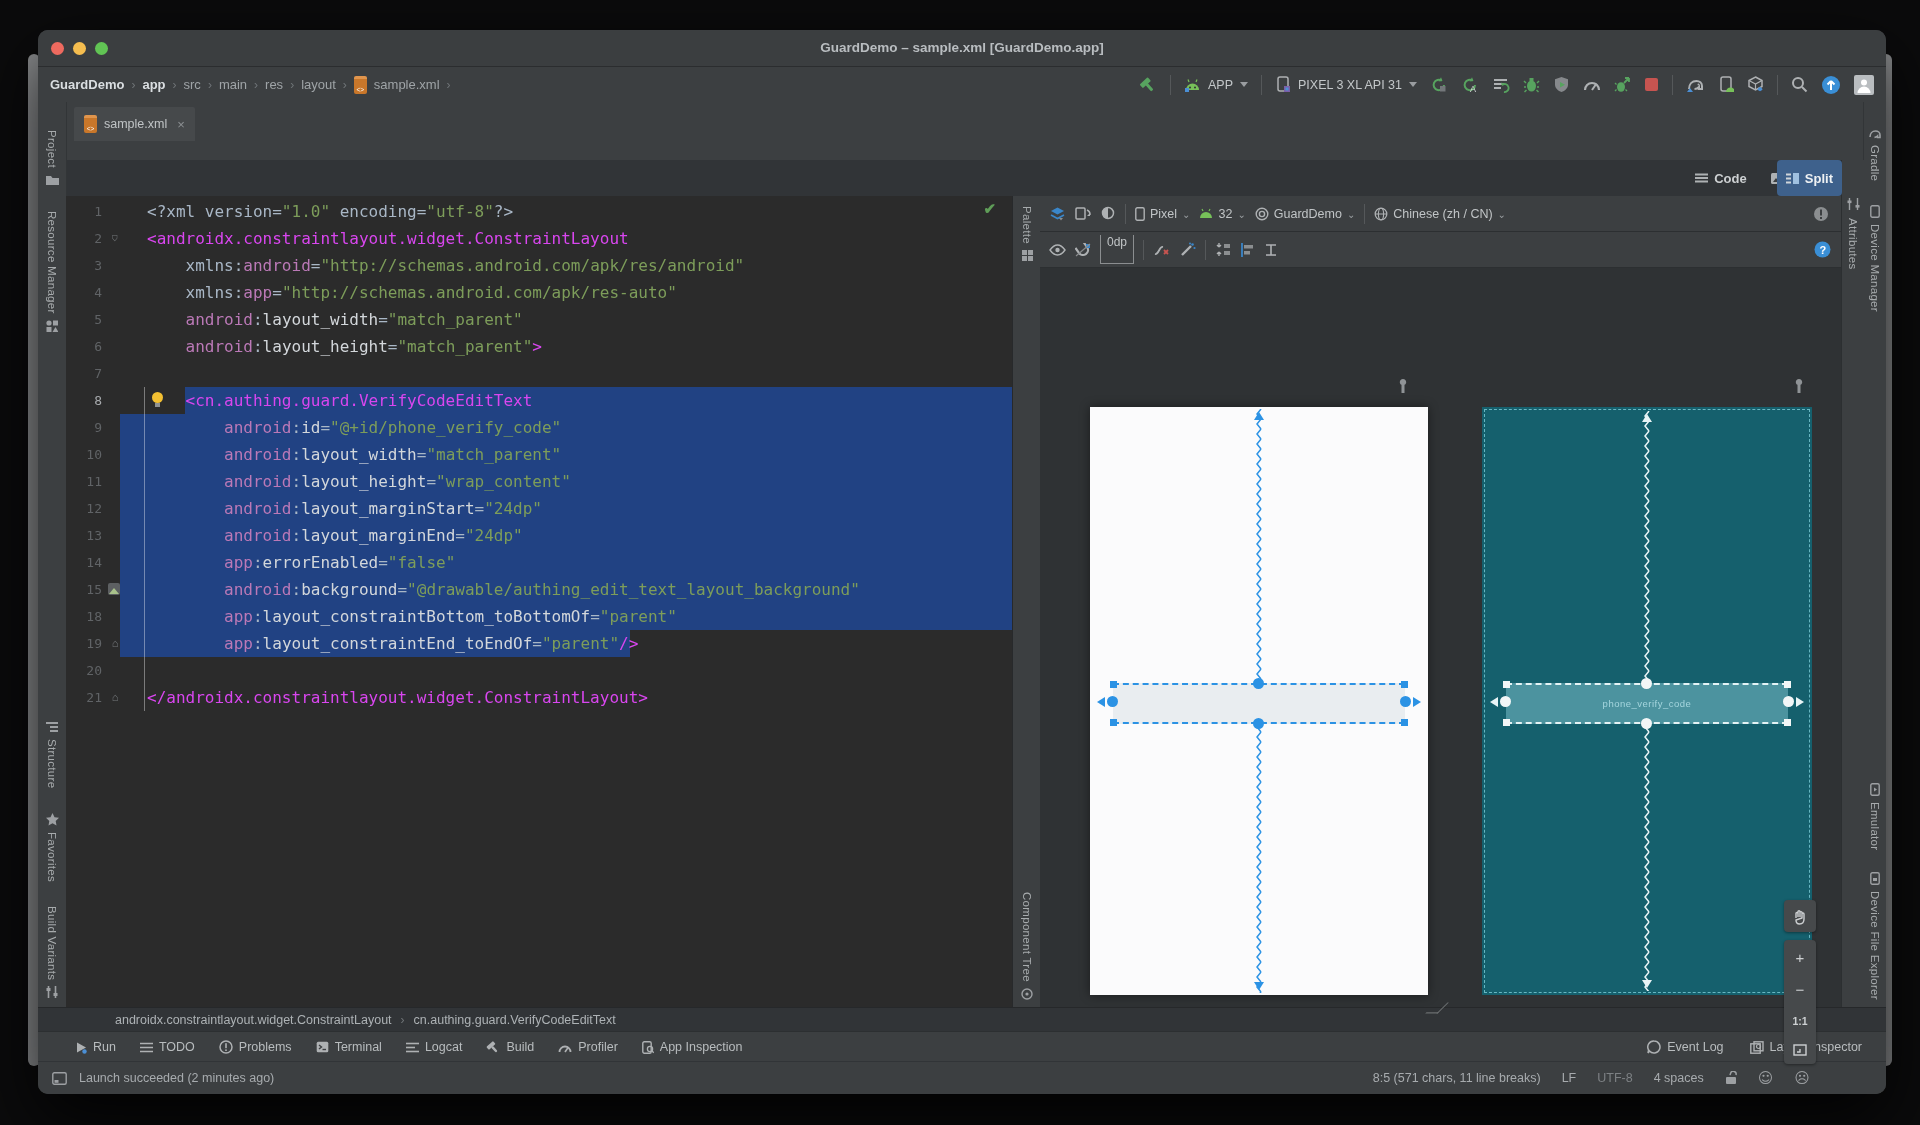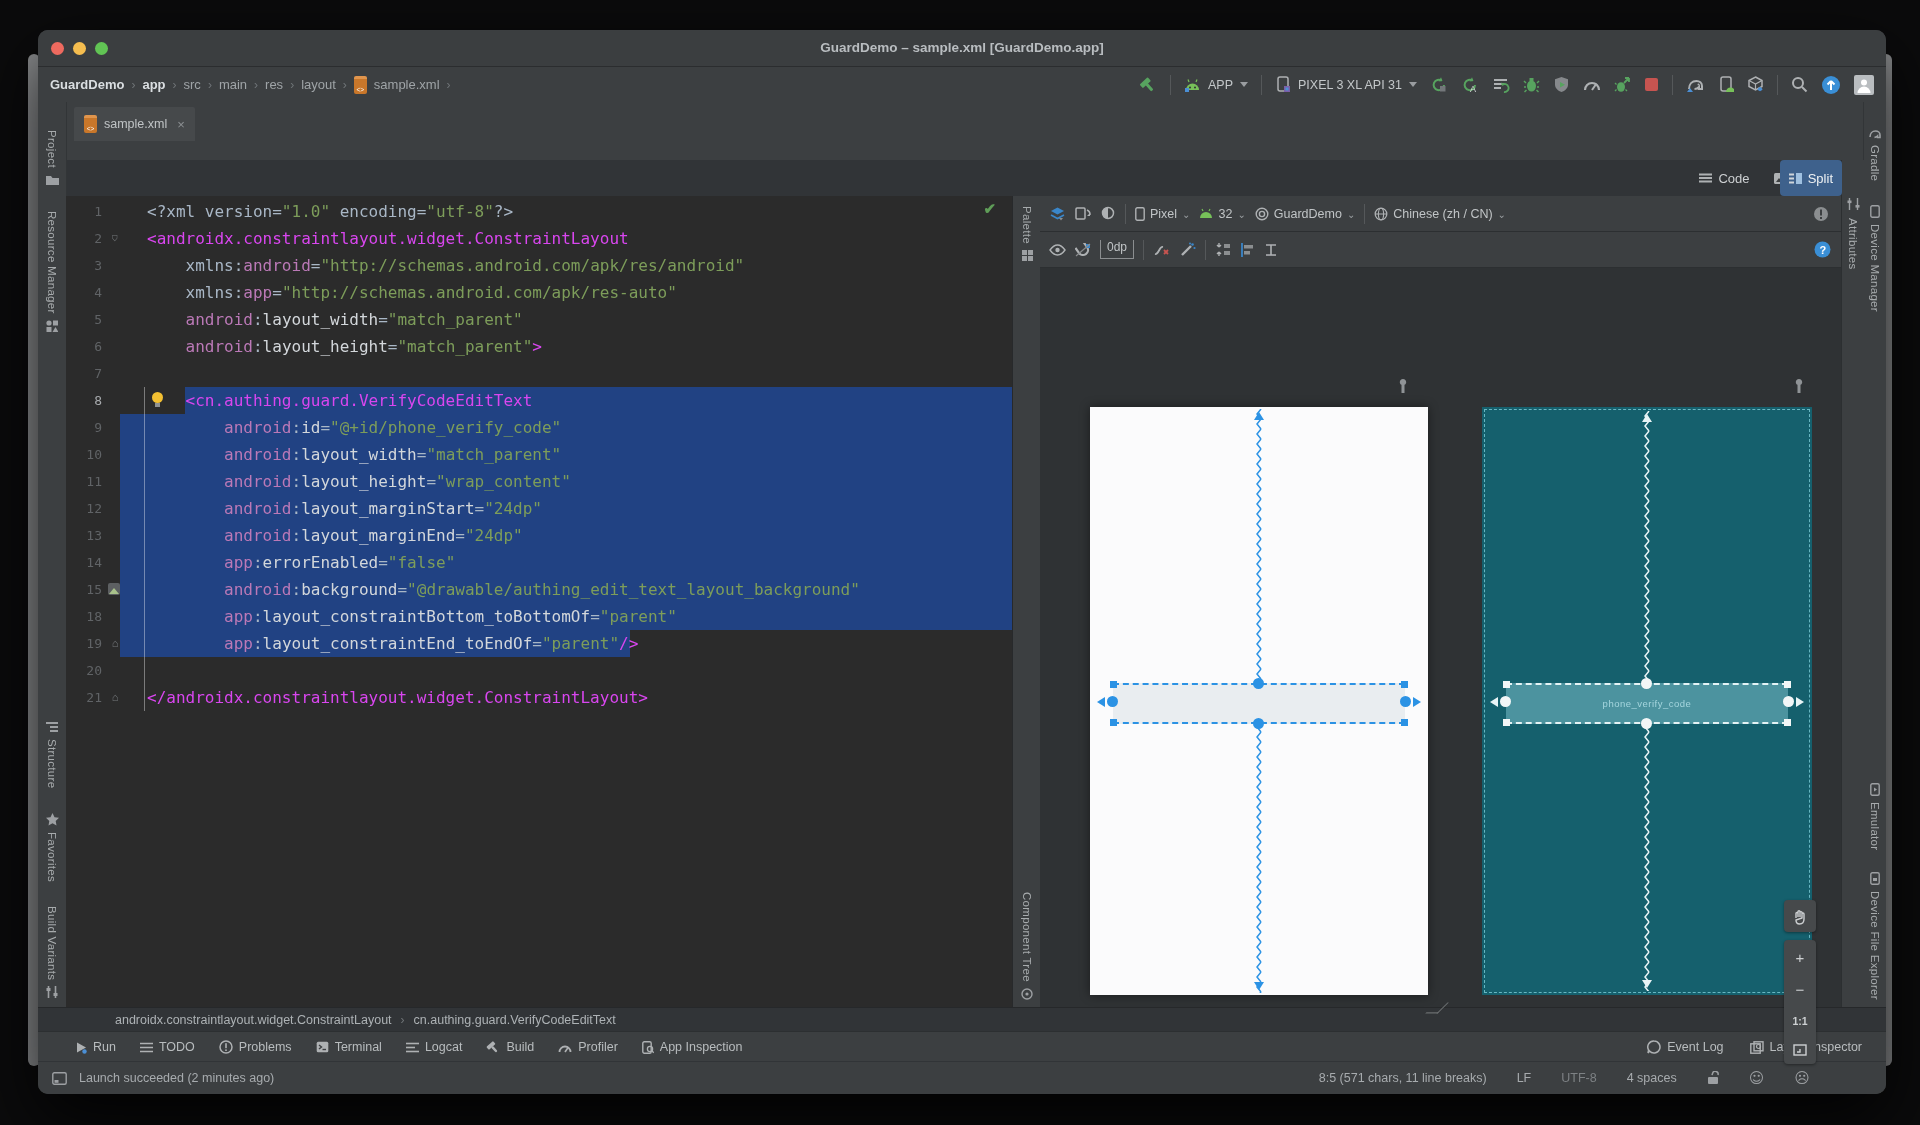--- a/index.html
+++ b/index.html
@@ -25,21 +25,21 @@
   #runbar{margin-left:auto;display:flex;align-items:center;gap:13px}
   .ddl{display:flex;align-items:center;gap:7px;color:#c3c7c9;font-size:12.5px}
   .caret{width:0;height:0;border:4px solid transparent;border-top:5px solid #9a9da0;margin-top:4px}
   
   #tabbar{position:absolute;left:28px;top:72px;width:1798px;height:58px;background:#3c3f41;border-bottom:1px solid #303335}
   #tab1{position:absolute;left:8px;top:5px;height:34px;background:#46494b;display:flex;align-items:center;
     gap:7px;padding:0 10px;color:#c0c4c6;font-size:12.5px;border-radius:2px 2px 0 0}
   #tab1 .x{color:#8c9093;font-size:13px;margin-left:3px}
   #modebar{position:absolute;left:28px;top:130px;width:1776px;height:36px;background:#313437;
     border-bottom:1px solid #26282a;display:flex;align-items:center;justify-content:flex-end;gap:6px;padding-right:16px}
-  .mchip{display:flex;align-items:center;gap:6px;padding:4px 9px;border-radius:4px;color:#cdd0d2;font-size:13px;font-weight:normal}
+  .mchip{display:flex;align-items:center;gap:6px;padding:4px 9px;border-radius:4px;color:#cdd0d2;font-size:13px;font-weight:bold}
   .mchip.sel{background:#3e618c;color:#eef1f3}
   
   .strip{position:absolute;top:72px;bottom:86px;background:#3c3f41;display:flex;flex-direction:column;align-items:center}
   #leftstrip{left:0;width:28px;border-right:1px solid #323537}
   #rightstrip{right:0;width:22px;border-left:1px solid #323537}
   .vtab{display:flex;flex-direction:column;align-items:center;gap:6px}
   .vtext{writing-mode:vertical-rl;font-size:11.5px;color:#a7abad;letter-spacing:.3px}
   .spacer{flex:1}
   
   #editor{position:absolute;left:28px;top:166px;width:946px;bottom:86px;background:#2b2b2b;overflow:hidden}
@@ -94,21 +94,21 @@
     border-left:1px solid #2c2f31;display:flex;flex-direction:column;align-items:center;padding-top:38px;gap:8px}
   
   #bcrumb2{position:absolute;left:0;right:0;bottom:62px;height:24px;background:#313437;border-top:1px solid #26282a;
     display:flex;align-items:center;gap:9px;padding-left:77px;font-size:12.5px;color:#adb2b5}
   #toolbar-bottom{position:absolute;left:0;right:0;bottom:32px;height:30px;background:#3c3f41;border-top:1px solid #2c2f31;
     display:flex;align-items:center;gap:24px;padding:0 24px 0 37px;font-size:12.5px;color:#b8bcbe}
   .bitem{display:flex;align-items:center;gap:6px}
   #toolbar-bottom .right{margin-left:auto;display:flex;gap:26px}
   #statusbar{position:absolute;left:0;right:0;bottom:0;height:32px;background:#3c3f41;border-top:1px solid #313437;
     display:flex;align-items:center;padding:0 76px 0 14px;font-size:12.5px;color:#a7abae}
-  #statusbar .right{margin-left:auto;display:flex;align-items:center;gap:30px}
+  #statusbar .right{margin-left:auto;display:flex;align-items:center;gap:21px}
   .dim{color:#7d8184}
   .face{font-size:15px;color:#9da0a3;font-family:"DejaVu Sans",sans-serif}
 </style>
 </head>
 <body>
 
 <svg width="0" height="0" style="position:absolute">
   <defs>
     <pattern id="zzb" width="8" height="10" patternUnits="userSpaceOnUse">
       <polyline points="6,0 2,5 6,10" fill="none" stroke="#2b92e4" stroke-width="1.5"></polyline>
@@ -556,21 +556,21 @@
     <div class="dtb" style="position:absolute;top:36px;left:0;right:0">
       <svg class="i" width="17" height="12">
           <path d="M1 6c2.5-3.5 5.5-5 7.5-5S13.5 2.5 16 6c-2.5 3.5-5.5 5-7.5 5S3.5 9.5 1 6z" fill="none" stroke="#aeb1b3" stroke-width="1.4"></path>
           <circle cx="8.5" cy="6" r="2.2" fill="#aeb1b3"></circle>
         </svg>
       <svg class="i" width="16" height="14">
           <path d="M3 1v6a5 5 0 0 0 10 0V1" fill="none" stroke="#aeb1b3" stroke-width="2.2" transform="rotate(-35 8 7)"></path>
           <rect x="11" y="1" width="4" height="4" fill="#3a86c9"></rect>
           <line x1="1" y1="13" x2="15" y2="1" stroke="#8b8e90" stroke-width="1.2"></line>
         </svg>
-      <span style="border-bottom:1px solid #8b8e90;border-left:1px solid #8b8e90;border-right:1px solid #8b8e90;padding:0 6px 4px;font-size:12px;color:#c0c4c6">0dp</span>
+      <span style="border-bottom:1px solid #8b8e90;border-left:1px solid #8b8e90;border-right:1px solid #8b8e90;padding:0 6px 14px;font-size:12px;color:#c0c4c6">0dp</span>
       <div class="sep-v"></div>
       <svg class="i" width="17" height="15">
           <path d="M2 12c4 1 4-8 8-7" fill="none" stroke="#aeb1b3" stroke-width="1.8"></path>
           <path d="M11 8l4 4m0-4l-4 4" stroke="#c75450" stroke-width="1.8"></path>
         </svg>
       <svg class="i" width="17" height="16">
           <line x1="3" y1="13" x2="12" y2="4" stroke="#aeb1b3" stroke-width="2.4"></line>
           <g fill="#3a86c9">
             <circle cx="13.5" cy="2.5" r="1.3"></circle>
             <circle cx="15.5" cy="6" r="1.1"></circle>

